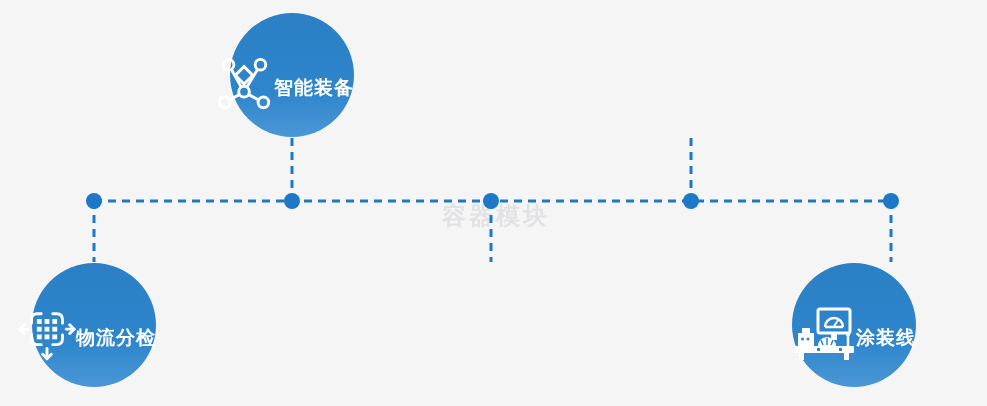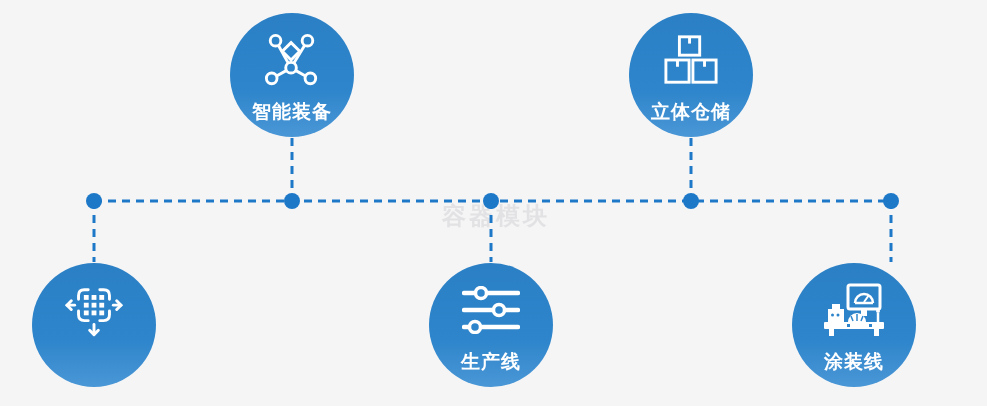--- a/index.html
+++ b/index.html
@@ -33,23 +33,23 @@
     z-index: 2;
   }
   .node {
     position: absolute;
     width: 124px;
     height: 124px;
     border-radius: 50%;
     background: linear-gradient(180deg, #2b80c5 0%, #2e85cb 62%, #4a97d6 100%);
     z-index: 3;
     display: flex;
-    flex-direction: column;
+    flex-direction: row;
     align-items: center;
-    justify-content: flex-start;
+    justify-content: flex-end;
     box-sizing: border-box;
     padding-top: 17px;
   }
   .node .icon {
     height: 60px;
     display: flex;
     align-items: center;
     justify-content: center;
   }
   .node .label {
@@ -104,33 +104,20 @@
         <circle cx="13" cy="8" r="5.5"></circle>
         <circle cx="46" cy="8" r="5.5"></circle>
         <circle cx="29" cy="36" r="5.5"></circle>
         <circle cx="9" cy="47" r="5.5"></circle>
         <circle cx="49" cy="47" r="5.5"></circle>
       </svg>
     </span>
     <span class="label">智能装备</span>
   </div>
 
-  <div class="node node-warehouse">
-    <span class="icon">
-      <svg width="56" height="52" viewBox="0 0 58 52" fill="none" stroke="#ffffff" stroke-width="3">
-        <rect x="17" y="2" width="21" height="19"></rect>
-        <line x1="27.5" y1="2" x2="27.5" y2="9"></line>
-        <rect x="3" y="26" width="24" height="23"></rect>
-        <line x1="15" y1="26" x2="15" y2="33"></line>
-        <rect x="31" y="26" width="24" height="23"></rect>
-        <line x1="43" y1="26" x2="43" y2="33"></line>
-      </svg>
-    </span>
-    <span class="label">立体仓储</span>
-  </div>
 
   <div class="node node-logistics">
     <span class="icon">
       <svg width="58" height="60" viewBox="0 0 60 62" fill="none" stroke="#ffffff" stroke-width="3" stroke-linecap="round" stroke-linejoin="round">
 
         <path d="M 14 20 L 14 16 Q 14 10 20 10 L 24 10"></path>
         <path d="M 36 10 L 40 10 Q 46 10 46 16 L 46 20"></path>
         <path d="M 46 32 L 46 36 Q 46 42 40 42 L 36 42"></path>
         <path d="M 24 42 L 20 42 Q 14 42 14 36 L 14 32"></path>
 
@@ -147,35 +134,23 @@
         </g>
 
         <line x1="2" y1="26" x2="10" y2="26"></line>
         <path d="M 6.5 21.5 L 2 26 L 6.5 30.5"></path>
         <line x1="50" y1="26" x2="58" y2="26"></line>
         <path d="M 53.5 21.5 L 58 26 L 53.5 30.5"></path>
         <line x1="30" y1="46" x2="30" y2="56"></line>
         <path d="M 25.5 52 L 30 56.5 L 34.5 52"></path>
       </svg>
     </span>
+    <span class="label">物流分检</span>
   </div>
 
-  <div class="node node-production">
-    <span class="icon">
-      <svg width="58" height="48" viewBox="0 0 58 48" fill="none" stroke="#ffffff" stroke-linecap="round">
-        <line x1="2" y1="7" x2="56" y2="7" stroke-width="4.5"></line>
-        <line x1="2" y1="24" x2="56" y2="24" stroke-width="4.5"></line>
-        <line x1="2" y1="41" x2="56" y2="41" stroke-width="4.5"></line>
-        <circle cx="19" cy="7" r="5.5" stroke-width="3.5" fill="#2e85cb"></circle>
-        <circle cx="37" cy="24" r="5.5" stroke-width="3.5" fill="#2e85cb"></circle>
-        <circle cx="13" cy="41" r="5.5" stroke-width="3.5" fill="#2e85cb"></circle>
-      </svg>
-    </span>
-    <span class="label">生产线</span>
-  </div>
 
   <div class="node node-coating">
     <span class="icon">
       <svg width="64" height="54" viewBox="0 0 64 54" fill="none">
 
         <rect x="26" y="2" width="32" height="24" rx="2" stroke="#ffffff" stroke-width="3"></rect>
         <path d="M 33 20 A 9 9 0 0 1 51 20" stroke="#ffffff" stroke-width="2.5"></path>
         <line x1="33" y1="20" x2="51" y2="20" stroke="#ffffff" stroke-width="2.5"></line>
         <line x1="42" y1="19" x2="47" y2="12" stroke="#ffffff" stroke-width="2"></line>
         <rect x="39" y="26" width="6" height="7" fill="#ffffff"></rect>

